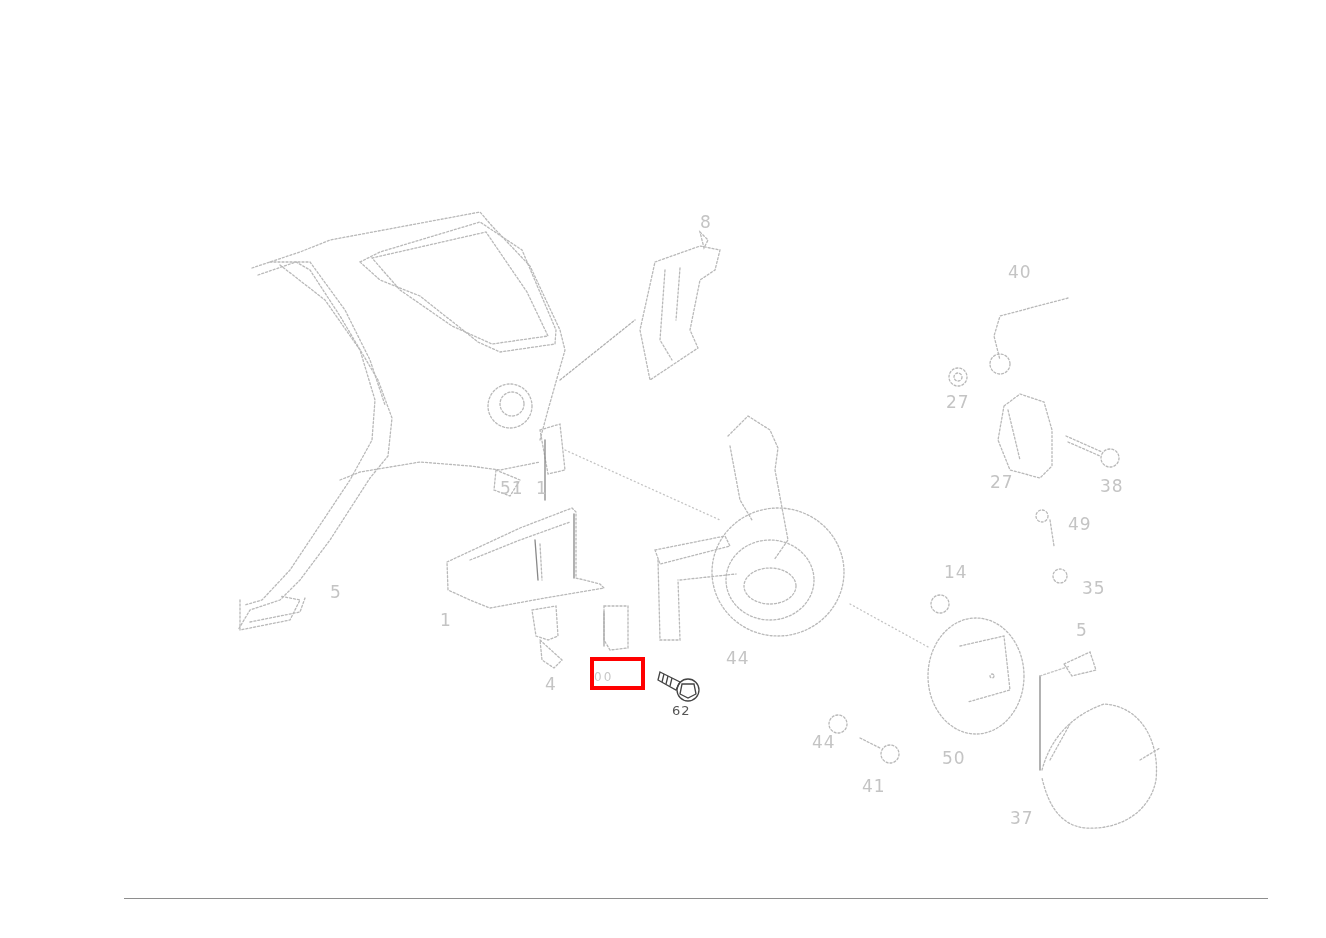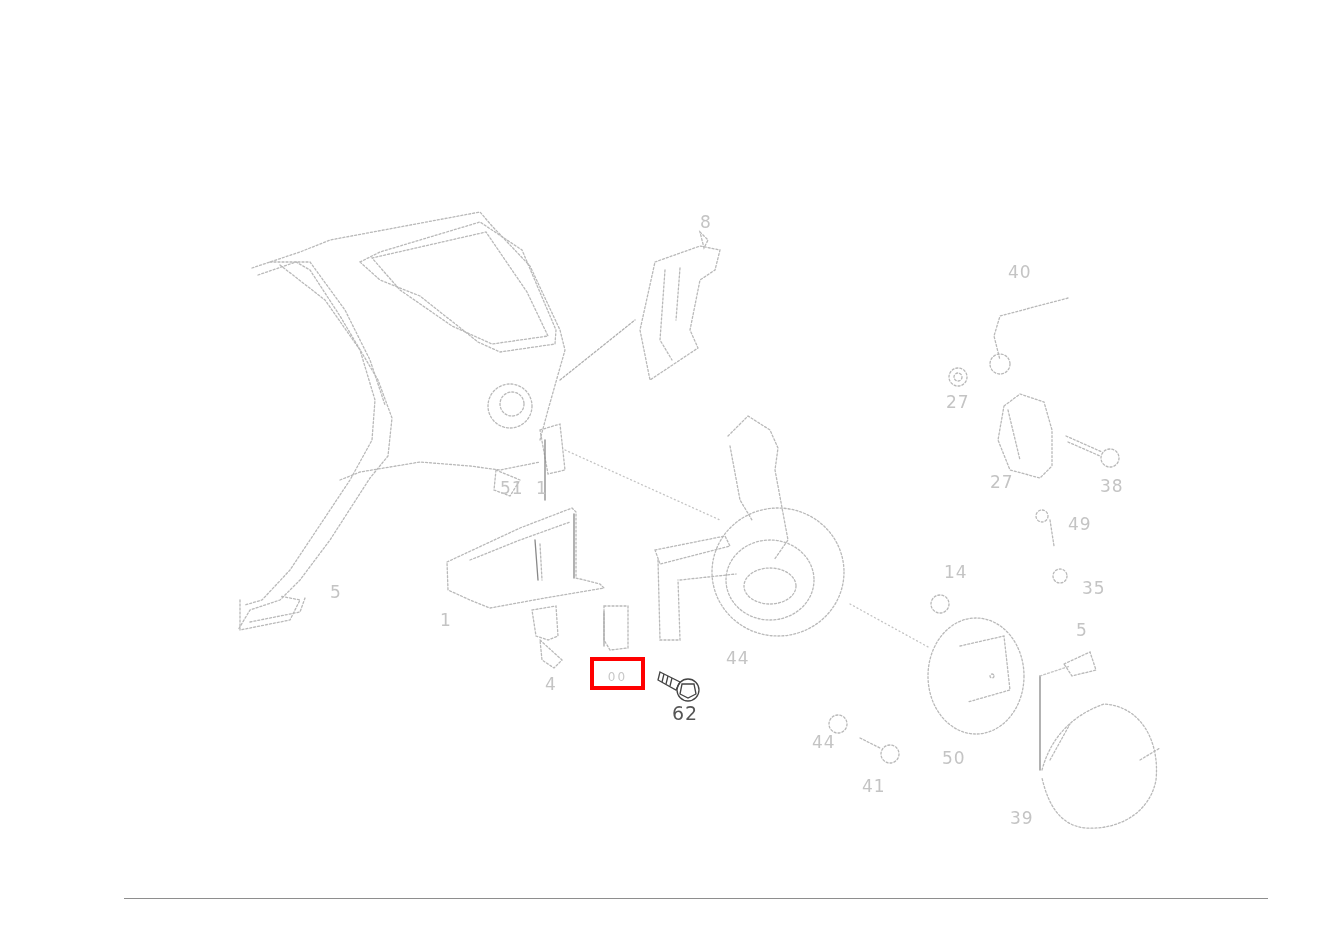--- a/index.html
+++ b/index.html
@@ -1,23 +1,23 @@
 <!DOCTYPE html>
 <html><head>
 <meta charset="utf-8">
 <style>
   html, body { margin: 0; padding: 0; background: #ffffff; }
   body { width: 1326px; height: 938px; position: relative; overflow: hidden;
          font-family: "DejaVu Sans", sans-serif; }
   #diagram { position: absolute; left: 0; top: 0; width: 1326px; height: 938px; }
   .callout { position: absolute; font-family: "DejaVu Sans", sans-serif;
              font-size: 17px; color: #c4c4c4; letter-spacing: 1px; line-height: 1; }
-  .callout.solid { color: #555555; font-size: 19px; }
+  .callout.solid { color: #555555; font-size: 13px; }
   .highlight { position: absolute; border: 4px solid #ff0000; box-sizing: border-box; cursor: pointer; }
-  .highlight .hl-label { position:absolute; left:0; right:0; top:9px; text-align:center;
+  .highlight .hl-label { position:absolute; left:0; right:0; top:9px; text-align:left;
              font-size: 12px; color:#c8c8c8; font-family:"DejaVu Sans", sans-serif; letter-spacing:2px; }
   .footer-rule { position: absolute; left: 124px; top: 898px; width: 1144px; height: 0;
                  border-top: 1px solid #8e8e8e; }
   .part { cursor: pointer; }
 </style>
 </head>
 <body>
 
 <div id="diagram">
   <svg width="1326" height="938" viewBox="0 0 1326 938" fill="none" stroke="#b9b9b9" stroke-width="1.3" stroke-dasharray="2 2" stroke-linecap="round">
@@ -159,21 +159,21 @@
   <span class="callout" style="left:946px;top:394px">27</span>
   <span class="callout" style="left:990px;top:474px">27</span>
   <span class="callout" style="left:1100px;top:478px">38</span>
   <span class="callout" style="left:1068px;top:516px">49</span>
   <span class="callout" style="left:1082px;top:580px">35</span>
   <span class="callout" style="left:944px;top:564px">14</span>
   <span class="callout" style="left:1076px;top:622px">5</span>
   <span class="callout" style="left:942px;top:750px">50</span>
   <span class="callout" style="left:812px;top:734px">44</span>
   <span class="callout" style="left:862px;top:778px">41</span>
-  <span class="callout" style="left:1010px;top:810px">39</span>
+  <span class="callout" style="left:1010px;top:810px">37</span>
 
   <span class="callout solid" style="left:672px;top:704px">62</span>
 
   
   <div class="highlight" style="left:590px;top:657px;width:55px;height:33px">
     <span class="hl-label">00</span>
   </div>
 
   
   <div class="footer-rule"></div>

